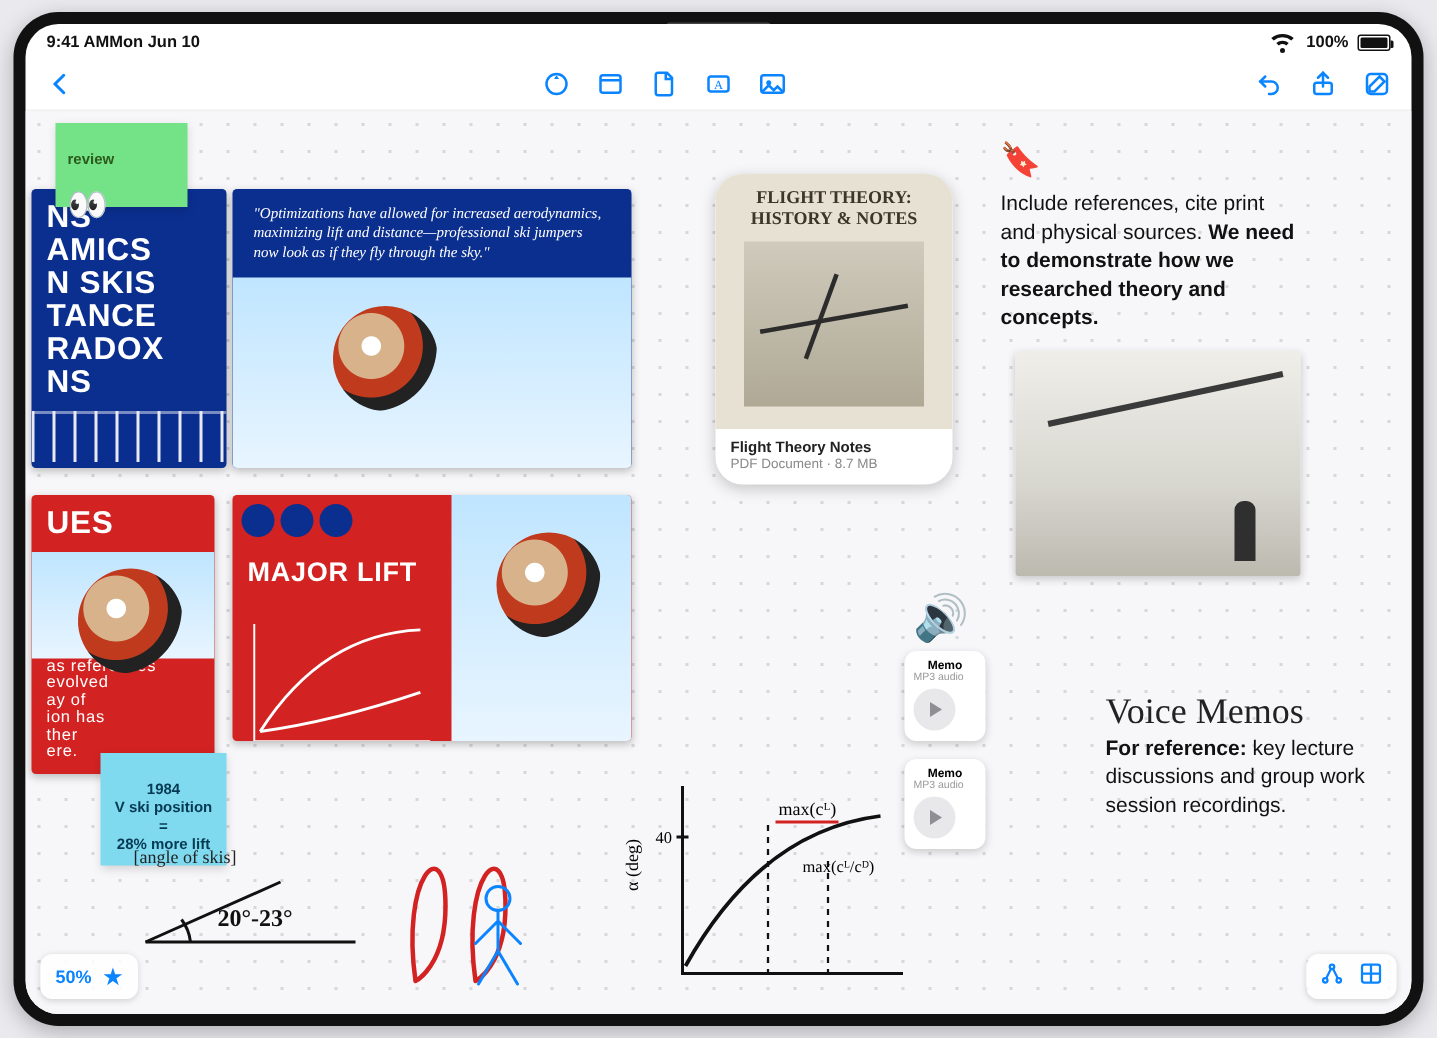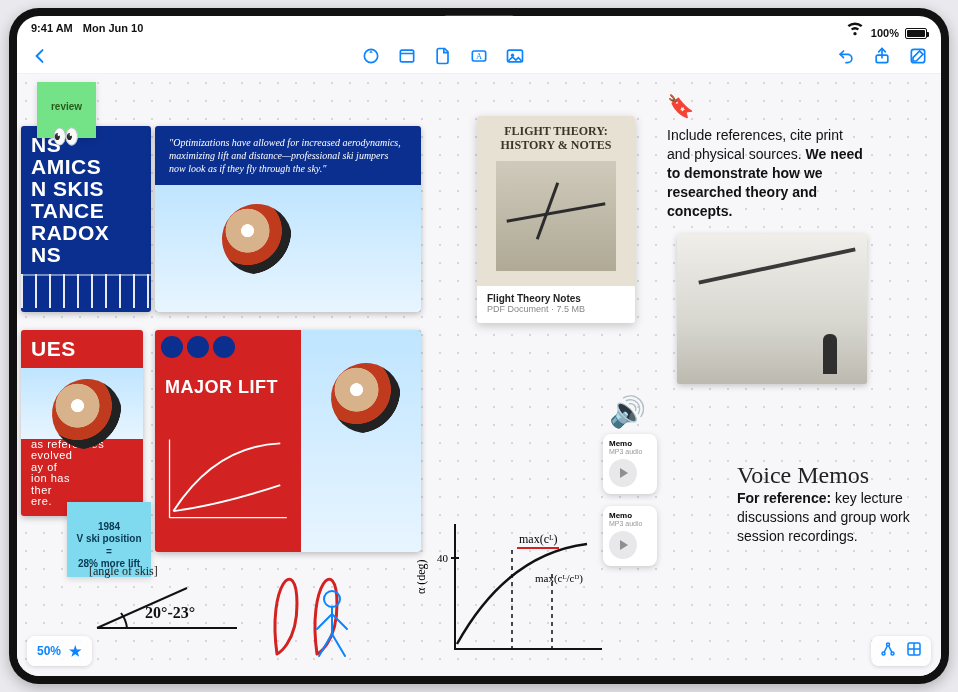--- a/index.html
+++ b/index.html
@@ -17,23 +17,23 @@
     background: #fff; border-radius: 22px;
     overflow: hidden; position: relative;
   }
 
   
   .statusbar {
     height: 22px; display: flex; align-items: center;
     padding: 2px 14px 0 14px; font-size: 11px; font-weight: 600;
     color: #111;
   }
-  .statusbar .left { display: flex; gap: 10px; }
+  .statusbar .left { display: flex; }
   .statusbar .spacer { flex: 1; }
-  .statusbar .right { display: flex; align-items: flex-end; gap: 6px; }
+  .statusbar .right { display: flex; align-items: center; gap: 6px; }
   .pill {
     position: absolute; left: 50%; top: 7px; transform: translateX(-50%);
     width: 70px; height: 5px; border-radius: 3px; background: #444;
   }
   .battery-icon {
     width: 22px; height: 11px; border: 1px solid #111; border-radius: 2px;
     position: relative;
   }
   .battery-icon::after {
     content:""; position:absolute; right:-3px; top:3px; width:2px; height:5px;
@@ -96,37 +96,37 @@
     transform:rotate(-15deg);
   }
   .wavy { height:34px; background:
     repeating-linear-gradient(90deg,#fff 0 2px,transparent 2px 14px),
     linear-gradient(#0b2f8f,#0b2f8f);
     opacity:.9; border-top:2px solid rgba(255,255,255,.5); }
   .chart-box { flex:1; padding:8px; }
   .mini-chart { width:100%; height:100%; }
 
   
-  .pdf-card { width:158px; background:#fff; border-radius:3px;
+  .pdf-card { width:158px; background:#fff; border-radius:18px;
     box-shadow:0 3px 10px rgba(0,0,0,.2); overflow:hidden; }
   .pdf-cover { height:170px; background:#e7e1d3; text-align:center;
     font-family:"Times New Roman",serif; font-variant:small-caps;
     font-size:12px; font-weight:700; color:#3b3628; padding-top:8px; line-height:1.2; }
   .pdf-cover .glider { margin:8px auto 0; width:120px; height:110px;
     background:linear-gradient(#cfcabb,#afa996); position:relative; }
   .pdf-cover .glider::before{content:"";position:absolute;left:10px;top:50px;width:100px;height:3px;background:#2c2c2c;transform:rotate(-10deg);}
   .pdf-cover .glider::after{content:"";position:absolute;left:50px;top:20px;width:3px;height:60px;background:#2c2c2c;transform:rotate(20deg);}
   .pdf-meta { padding:7px 10px 9px; }
   .pdf-meta .t { font-size:10px; font-weight:600; color:#222; }
   .pdf-meta .s { font-size:9px; color:#888; }
 
   
   .memo { width:54px; background:#fff; border-radius:8px; box-shadow:0 2px 6px rgba(0,0,0,.18);
     padding:5px 6px 7px; }
-  .memo .mt { font-size:8px; font-weight:600; }
+  .memo .mt { font-size:8px; font-weight:600;text-align:center; }
   .memo .ms { font-size:7px; color:#999; }
   .memo .play { margin-top:4px; width:28px; height:28px; border-radius:50%;
     background:#e8e8ea; display:flex; align-items:center; justify-content:center; }
   .memo .play::before{content:"";border-left:8px solid #8e8e93;border-top:5px solid transparent;border-bottom:5px solid transparent;margin-left:2px;}
 
   
   .textblock { font-size:14px; line-height:1.35; color:#111; }
   .textblock b { font-weight:700; }
   .bookmark { color:#d32222; font-size:22px; }
   .hand { font-family:"Comic Sans MS","Bradley Hand",cursive; }
@@ -263,60 +263,60 @@
       <div class="slide s-red" style="left:4px;top:256px;width:122px;height:186px">
         <div class="headline">UES</div>
         <div class="skier" style="flex:1"></div>
         <div class="headline sm" style="white-space:pre-line;font-weight:400;padding-top:0">as references evolved
 ay of
 ion has
 ther
 ere.</div>
       </div>
 
-      <div class="slide s-red" style="left:138px;top:256px;width:266px;height:222px;flex-direction:row">
+      <div class="slide s-red" style="left:138px;top:256px;width:266px;height:164px;flex-direction:row">
         <div style="width:55%;display:flex;flex-direction:column">
           <div style="height:40px;display:flex;gap:4px;padding:6px">
             <span style="width:22px;height:22px;border-radius:50%;background:#0b2f8f"></span>
             <span style="width:22px;height:22px;border-radius:50%;background:#0b2f8f"></span>
             <span style="width:22px;height:22px;border-radius:50%;background:#0b2f8f"></span>
           </div>
           <div class="headline" style="font-size:18px">MAJOR LIFT</div>
           <div class="chart-box">
             <svg class="mini-chart" viewBox="0 0 100 70">
               <path d="M5 65 L5 5 M5 65 L95 65" stroke="#fff" stroke-width="1"></path>
               <path d="M8 60 Q 40 10 90 8" stroke="#fff" stroke-width="1.5" fill="none"></path>
               <path d="M8 60 Q 45 55 90 40" stroke="#fff" stroke-width="1.5" fill="none"></path>
             </svg>
           </div>
         </div>
         <div class="skier" style="width:45%"></div>
       </div>
 
-      <div class="sticky green" style="left:20px;top:8px;width:59px;height:56px;text-align:center">
+      <div class="sticky green" style="left:20px;top:8px;width:88px;height:56px;text-align:left">
         <div>review</div>
         <div style="font-size:22px;line-height:1">👀</div>
       </div>
 
       <div class="sticky blue" style="left:50px;top:400px;width:84px;text-align:center;white-space:pre-line">
         <span>1984
 V ski position
 =
 28% more lift</span>
       </div>
 
       <div class="pdf-card" style="left:460px;top:42px">
         <div class="pdf-cover">
           <div style="white-space:pre-line">FLIGHT THEORY:
 HISTORY &amp; NOTES</div>
           <div class="glider"></div>
         </div>
         <div class="pdf-meta">
           <div class="t">Flight Theory Notes</div>
-          <div class="s">PDF Document · 7.5 MB</div>
+          <div class="s">PDF Document · 8.7 MB</div>
         </div>
       </div>
 
       <span class="bookmark" style="left:650px;top:20px">🔖</span>
       <div class="textblock" style="left:650px;top:52px;width:200px">
         <span>Include references, cite print and physical sources.</span>
         <b>We need to demonstrate how we researched theory and concepts.</b>
       </div>
 
       <div class="bwphoto" style="left:660px;top:160px"></div>

